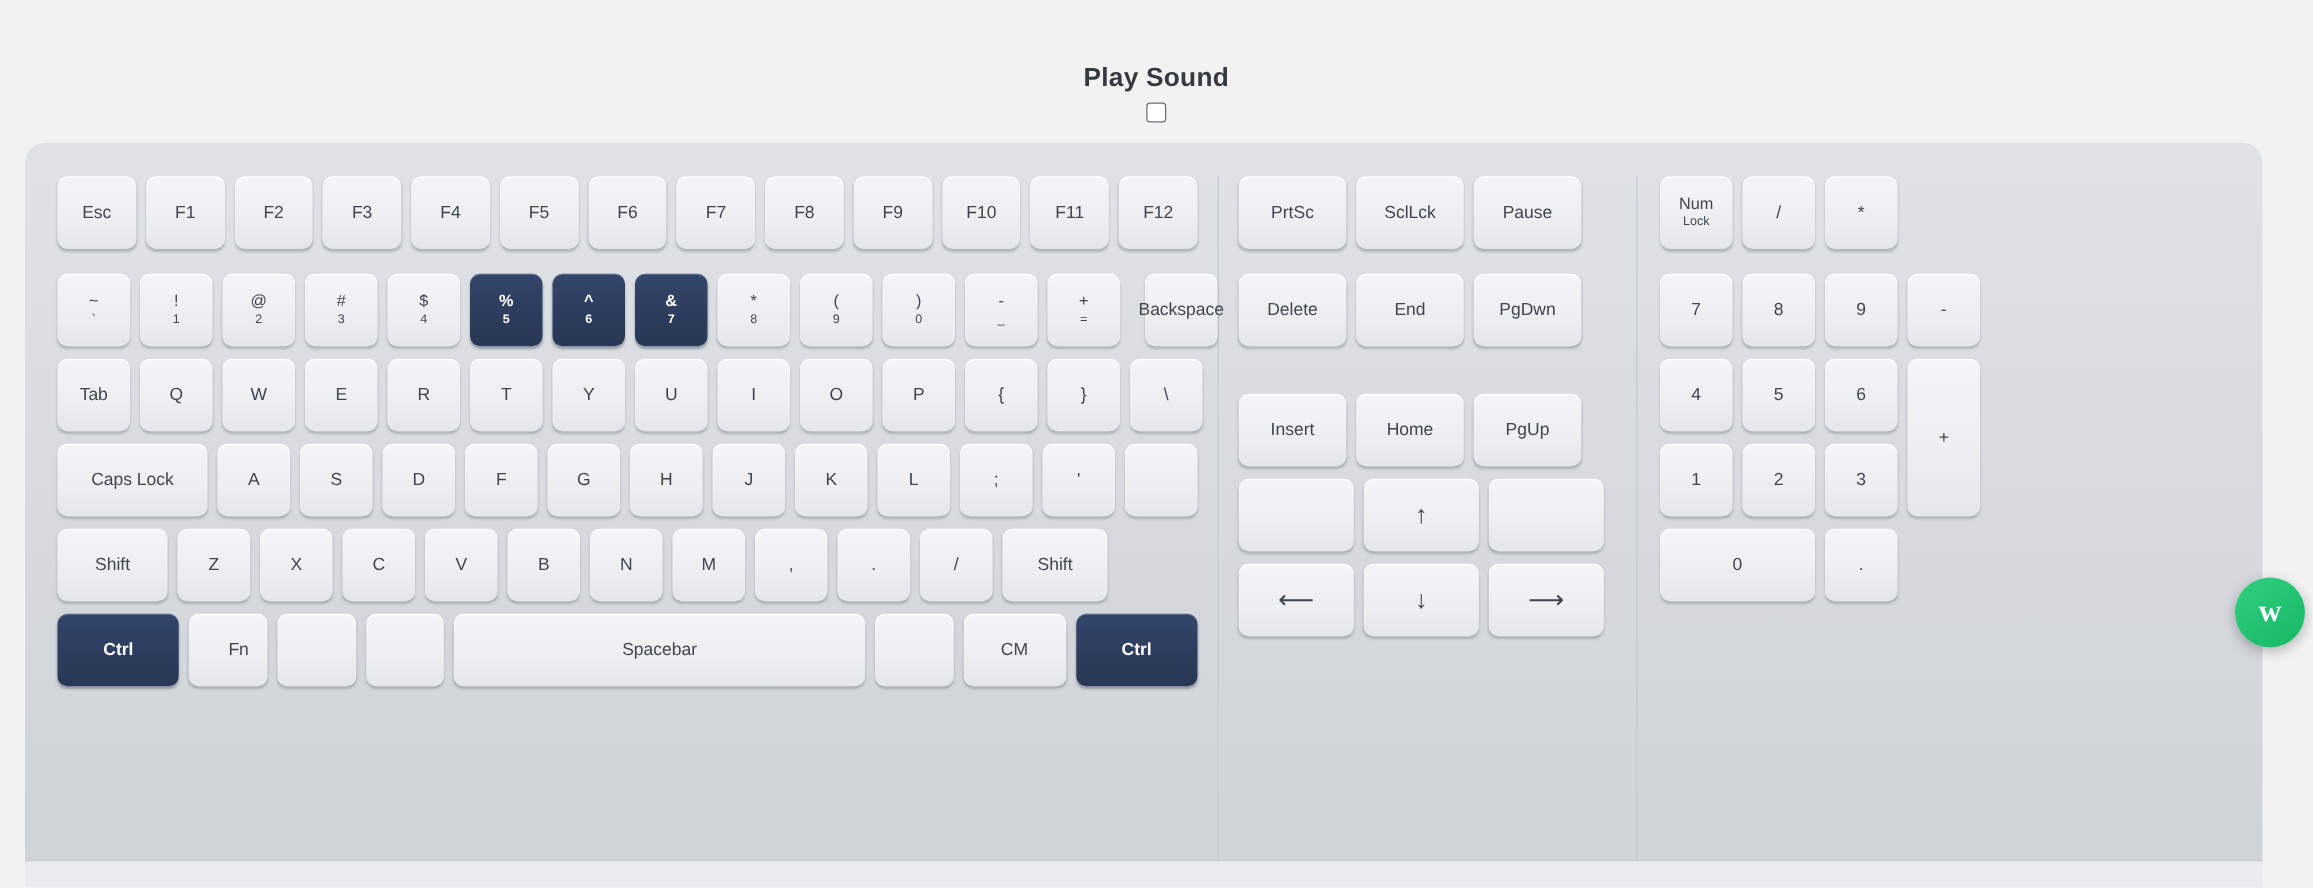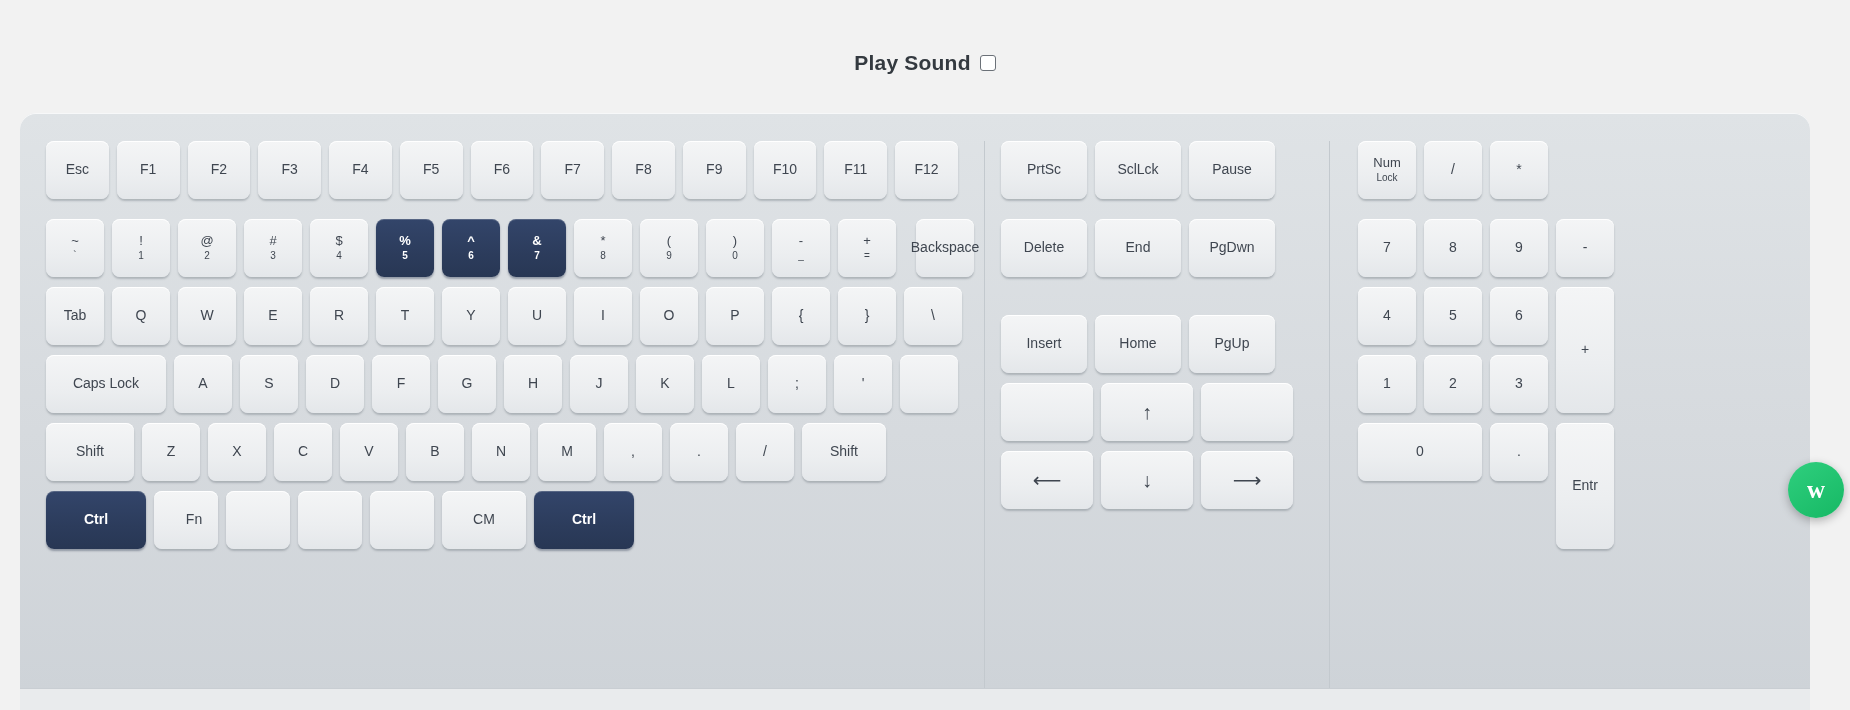--- a/index.html
+++ b/index.html
@@ -25,20 +25,21 @@
     top: 52px;
     left: 0;
     width: 1850px;
     text-align: center;
     display: block;
   }
   .title-inner {
     display: inline-flex;
     align-items: center;
     gap: 9px;
+    flex-direction: column;
   }
   .title-text {
     font-size: 21px;
     font-weight: bold;
     color: #343a40;
     letter-spacing: 0.2px;
     line-height: 1;
   }
   .sound-checkbox {
     width: 16px;
@@ -56,30 +57,30 @@
     left: 20px;
     top: 113px;
     width: 1790px;
     height: 580px;
     background: linear-gradient(180deg, #dfe3e6 0%, #d6dade 55%, #ced3d8 100%);
     border-radius: 16px 16px 0 0;
     box-shadow: inset 0 1px 0 rgba(255,255,255,0.75);
     box-sizing: border-box;
     padding: 28px 26px 0 26px;
     display: flex;
-    gap: 14px;
+    gap: 4px;
   }
 
   .cluster {
     display: flex;
     flex-direction: column;
   }
   .cluster-main   { width: 912px; }
   .cluster-nav    { width: 300px; padding-left: 16px; border-left: 1px solid #c3c9ce; margin-left: 12px;}
-  .cluster-numpad { width: 272px; padding-left: 28px; border-left: 1px solid #c3c9ce; margin-left: 14px;}
+  .cluster-numpad { width: 272px; padding-left: 18px; border-left: 1px solid #c3c9ce; margin-left: 14px;}
 
   .krow {
     display: flex;
     gap: 8px;
     margin-bottom: 10px;
   }
   .krow.gap-lg { margin-bottom: 20px; }
   .krow.gap-xl { margin-bottom: 38px; }
 
   
@@ -416,20 +417,23 @@
           </div>
           <div class="key w-fn">
             <span>Fn</span>
           </div>
           <div class="key w-mod">
             <span></span>
           </div>
           <div class="key w-mod">
             <span></span>
           </div>
+          <div class="key w-space">
+            <span>Spacebar</span>
+          </div>
           <div class="key w-mod">
             <span></span>
           </div>
           <div class="key w-cm">
             <span>CM</span>
           </div>
           <div class="key w-ctrl active">
             <span>Ctrl</span>
           </div>
         </div>
@@ -551,23 +555,20 @@
               </div>
             </div>
         </div>
         <div class="np-right" id="np-side">
             <div class="key w-np">
               <span>-</span>
             </div>
             <div class="key w-np h-tall">
               <span>+</span>
             </div>
-            <div class="key w-np h-tall">
-              <span>Entr</span>
-            </div>
           </div>
       </div>
     </div>
 
   </div>
 
   <div class="float-widget">
     <span>w</span>
   </div>
 

